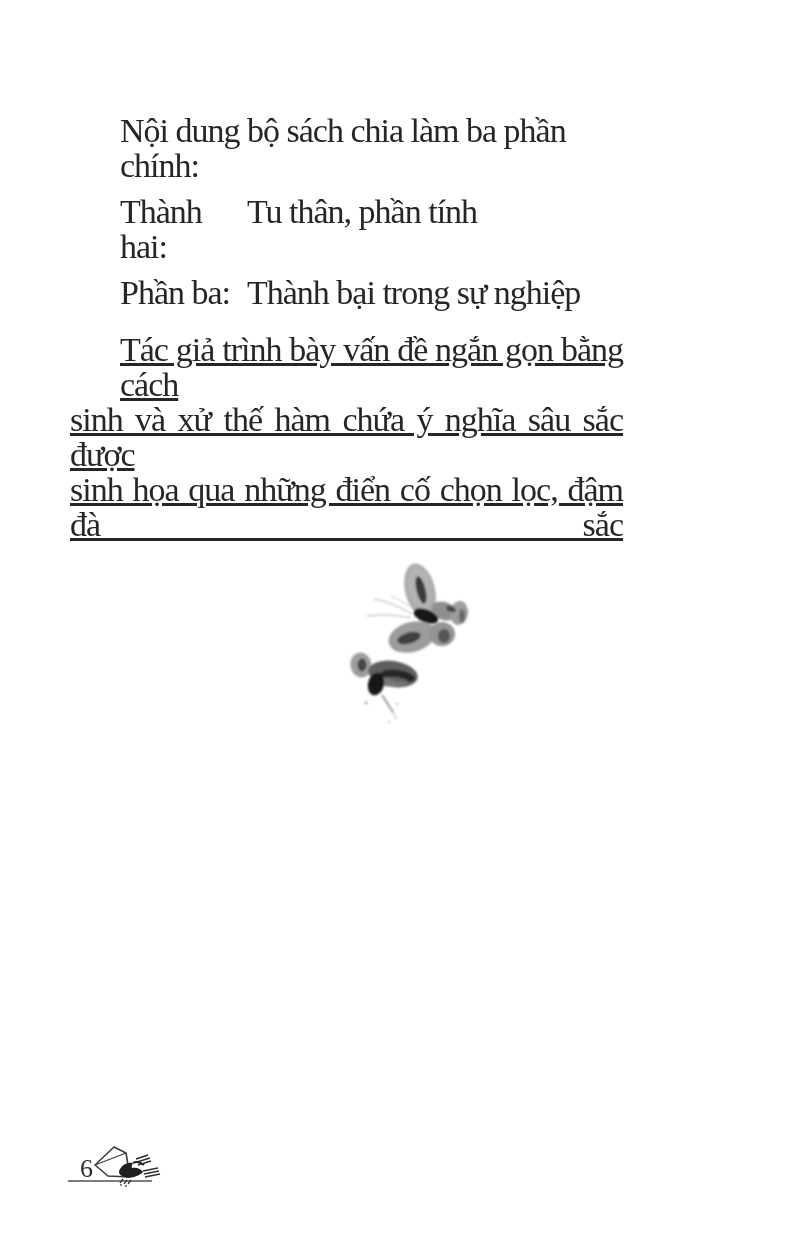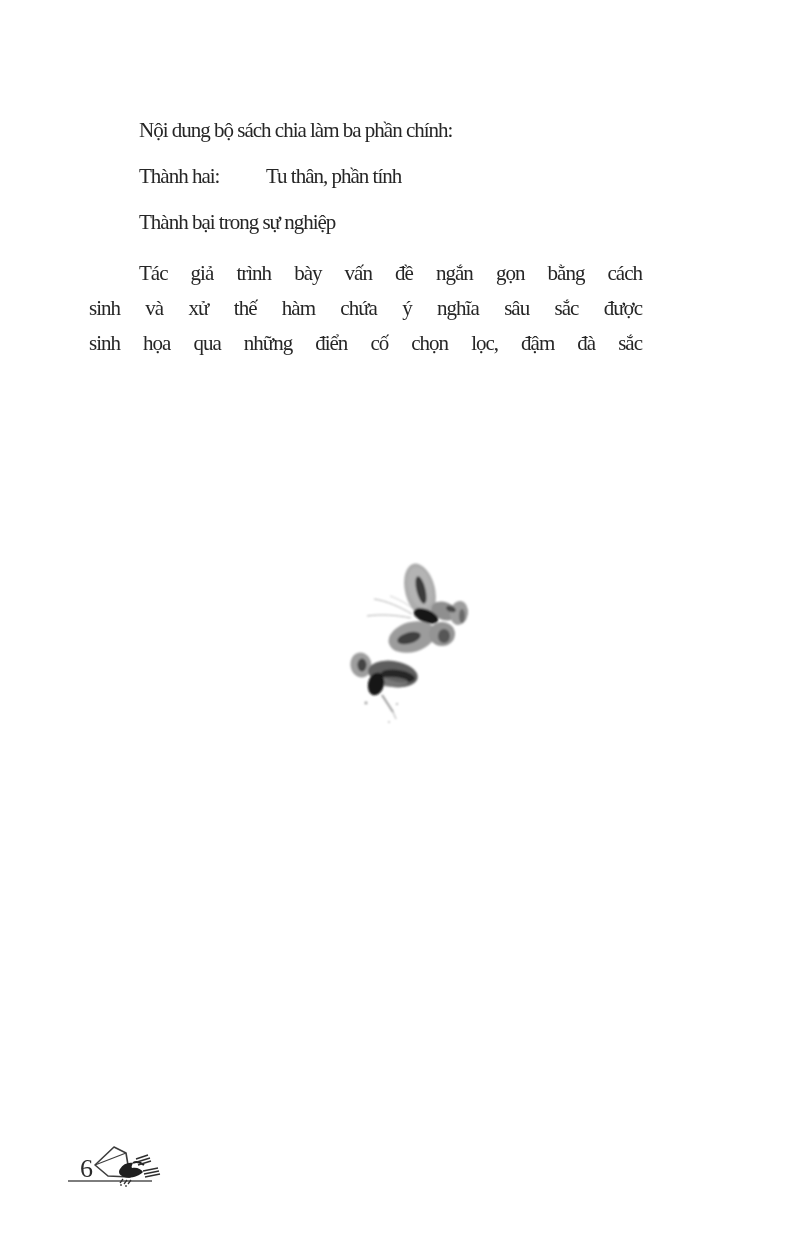--- a/index.html
+++ b/index.html
@@ -7,36 +7,36 @@
     width: 798px; height: 1241px;
     position: relative;
     overflow: hidden;
     font-family: "Liberation Serif", "DejaVu Serif", serif;
     color: #262626;
   }
   .page { position: absolute; inset: 0; background: #ffffff; }
 
   .content {
     position: absolute;
-    left: 89px; top: 113px;
+    left: 70px; top: 113px;
     width: 553px;
-    font-size: 21px;
+    font-size: 34px;
     letter-spacing: -1px;
     line-height: 35px;
   }
   .intro { margin: 0; padding-left: 50px; }
 
   .part-row {
     display: flex;
     margin: 11px 0 0 50px;
   }
   .part-label { flex: 0 0 127px; }
   .part-title { flex: 1; }
 
-  .paragraph { margin-top: 16px; }
+  .paragraph { margin-top: 22px; text-decoration: underline; }
   .pline {
     text-align: justify;
     text-align-last: justify;
     white-space: normal;
     width: 100%;
   }
   .pline.first { padding-left: 50px; box-sizing: border-box; }
 
   .butterflies {
     position: absolute;
@@ -69,20 +69,21 @@
 <div class="page">
 
   <div class="content">
     <p class="intro">Nội dung bộ sách chia làm ba phần chính:</p>
 
     <div class="part-row">
       <span class="part-label">Thành hai:</span>
       <span class="part-title">Tu thân, phần tính</span>
     </div>
     <div class="part-row">
+      <span class="part-label">Phần ba:</span>
       <span class="part-title">Thành bại trong sự nghiệp</span>
     </div>
 
     <div class="paragraph">
       <div class="pline first">Tác giả trình bày vấn đề ngắn gọn bằng cách</div>
       <div class="pline">sinh và xử thế hàm chứa ý nghĩa sâu sắc được</div>
       <div class="pline">sinh họa qua những điển cố chọn lọc, đậm đà sắc</div>
     </div>
   </div>
 

